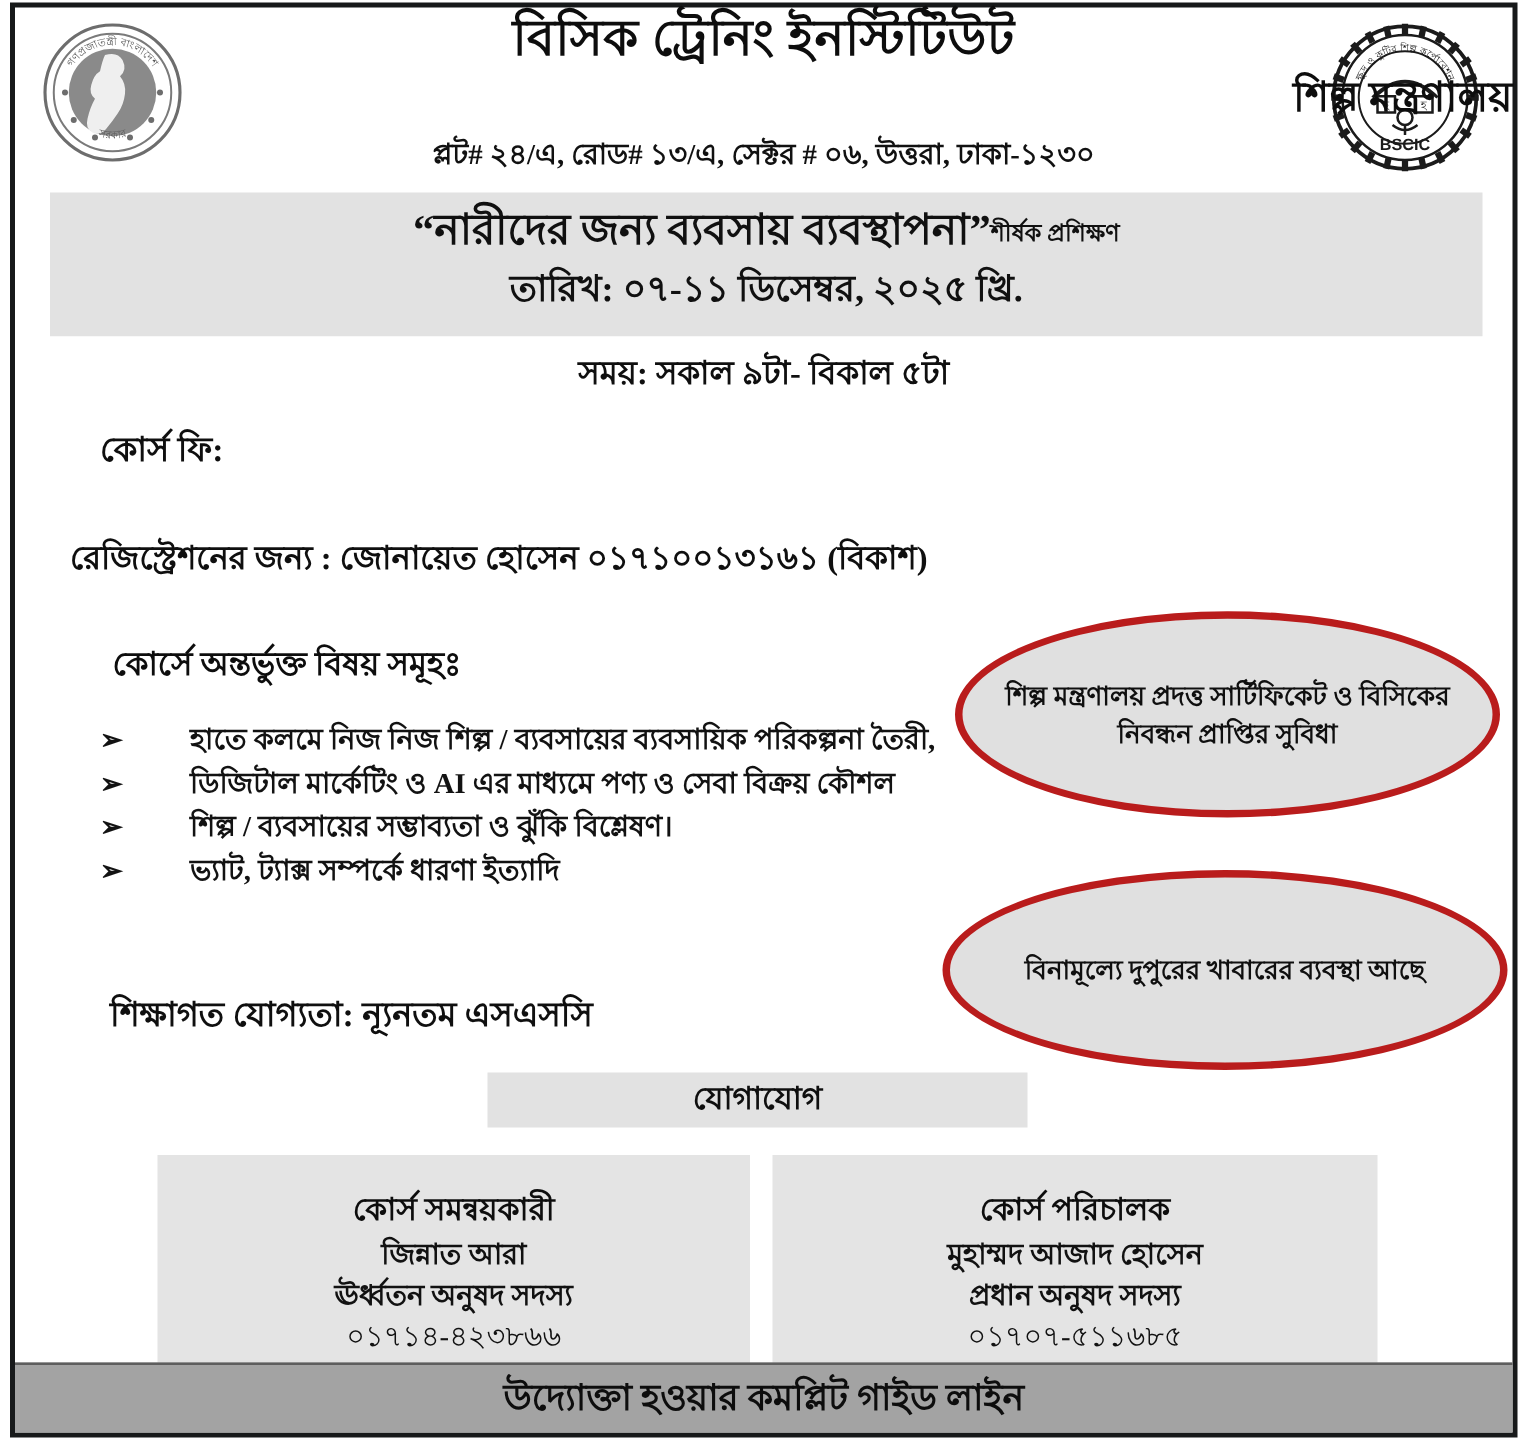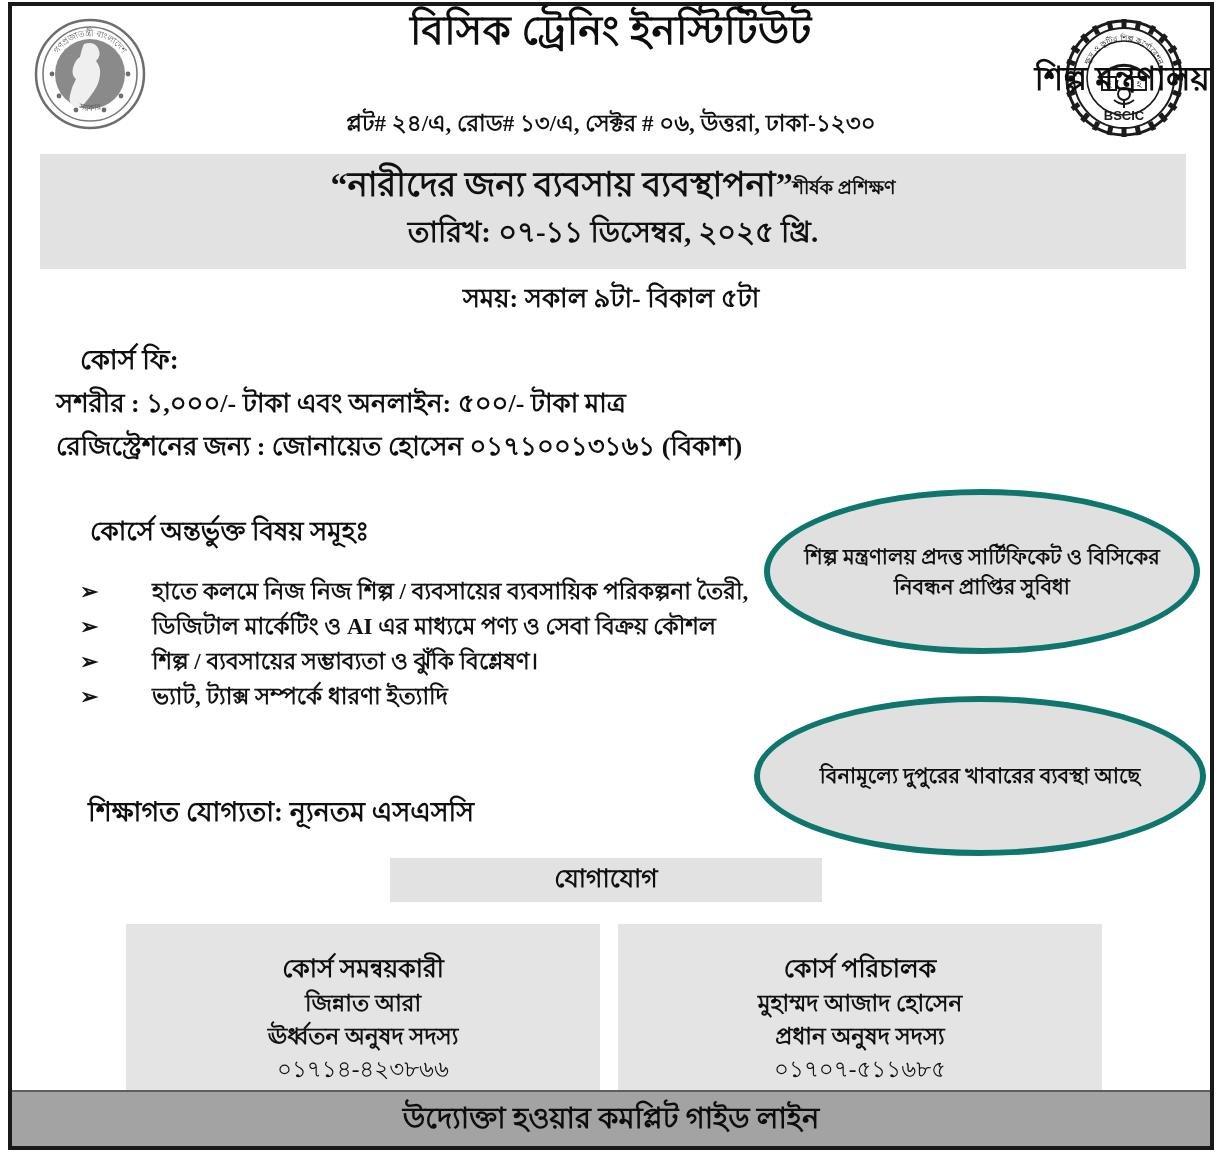--- a/index.html
+++ b/index.html
@@ -216,21 +216,21 @@
     left: 76px;
     top: 785px;
     font-weight: 700;
     font-size: 27px;
     color: #0f0f0f;
   }
 
   
   .oval {
     position: absolute;
-    border: 6px solid #0f766e;
+    border: 6px solid #b91c1c;
     border-radius: 50%;
     background: #e0e0e0;
     box-sizing: border-box;
     display: flex;
     align-items: center;
     justify-content: center;
     text-align: center;
   }
   .oval-1 {
     left: 752px;
@@ -423,21 +423,20 @@
       <div class="band title-band">
         <div class="title-main">
           <span>“নারীদের জন্য ব্যবসায় ব্যবস্থাপনা”</span><span class="suffix">শীর্ষক প্রশিক্ষণ</span>
         </div>
         <div class="title-date">তারিখ: ০৭-১১ ডিসেম্বর, ২০২৫ খ্রি.</div>
       </div>
 
       <div class="time-line">সময়: সকাল  ৯টা- বিকাল ৫টা</div>
 
       <div class="fee-label">কোর্স ফি:</div>
-      <div class="fee-line1">সশরীর : ১,০০০/- টাকা  এবং   অনলাইন: ৫০০/-    টাকা মাত্র</div>
       <div class="fee-line2"><span>রেজিস্ট্রেশনের জন্য :   জোনায়েত হোসেন </span><b>০১৭১০০১৩১৬১</b><span> (বিকাশ)</span></div>
 
       <div class="topics-head">কোর্সে অন্তর্ভুক্ত বিষয় সমূহঃ</div>
       <div class="topics">
         <div class="topic">
           <span class="arrow">➢</span>
           <span>হাতে কলমে নিজ নিজ শিল্প / ব্যবসায়ের ব্যবসায়িক পরিকল্পনা তৈরী,</span>
         </div>
         <div class="topic">
           <span class="arrow">➢</span>

